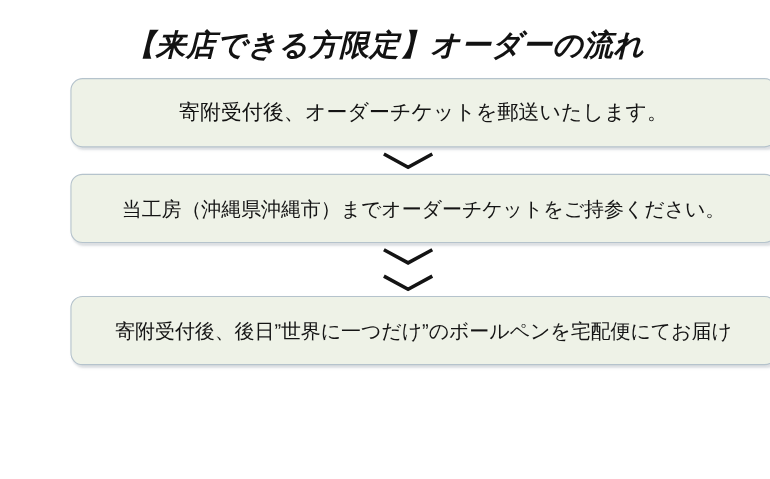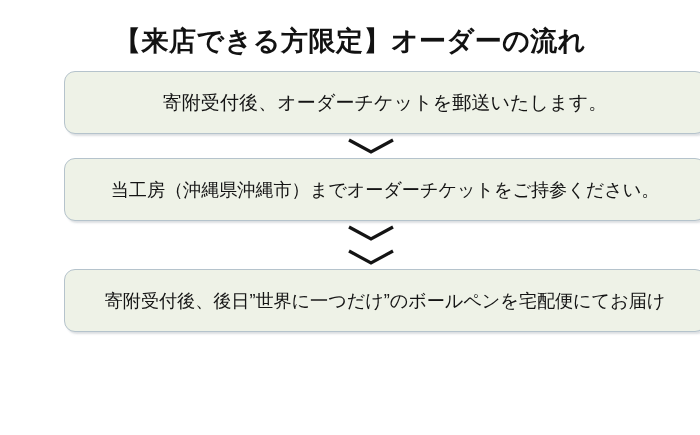--- a/index.html
+++ b/index.html
@@ -28,20 +28,21 @@
     left: 0;
     top: 24px;
     width: 700px;
     text-align: center;
     font-size: 27px;
     font-weight: bold;
     letter-spacing: 0.5px;
     line-height: 34px;
     color: #121212;
     white-space: nowrap;
+    font-style: italic;
   }
 
   
   .steps {
     position: absolute;
     left: 30px;
     top: 71px;
     width: 642px;
   }
 

